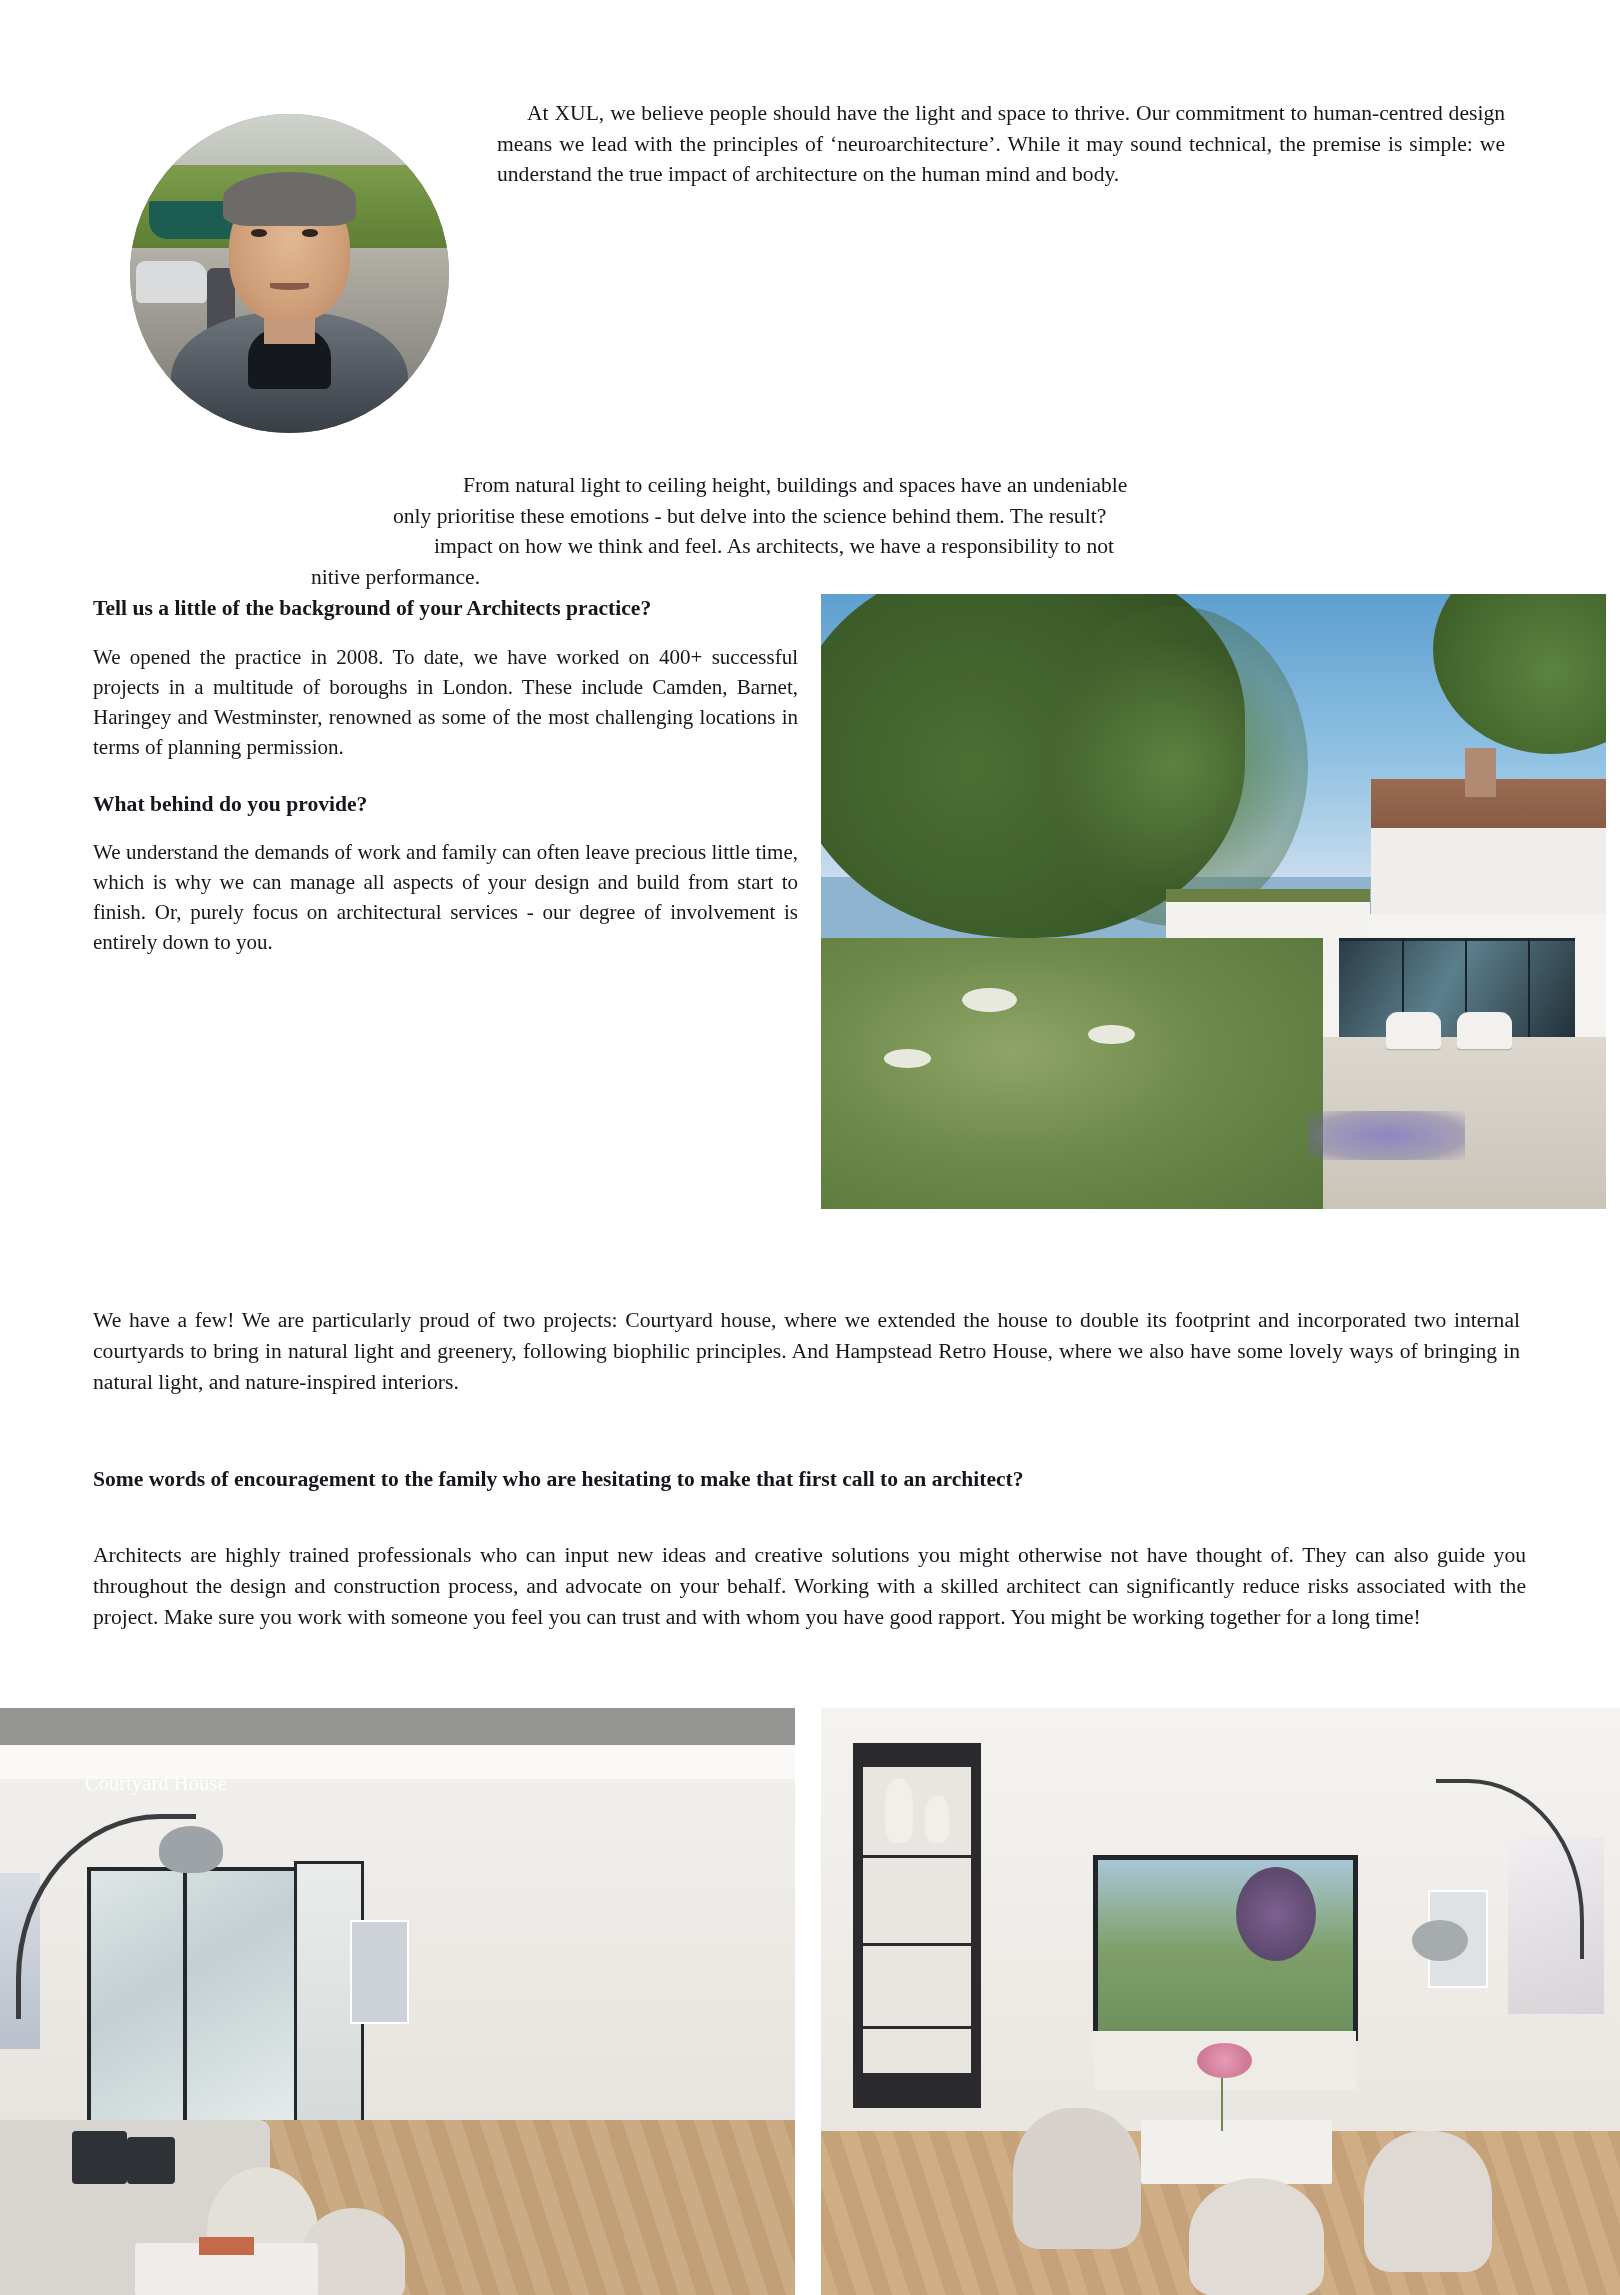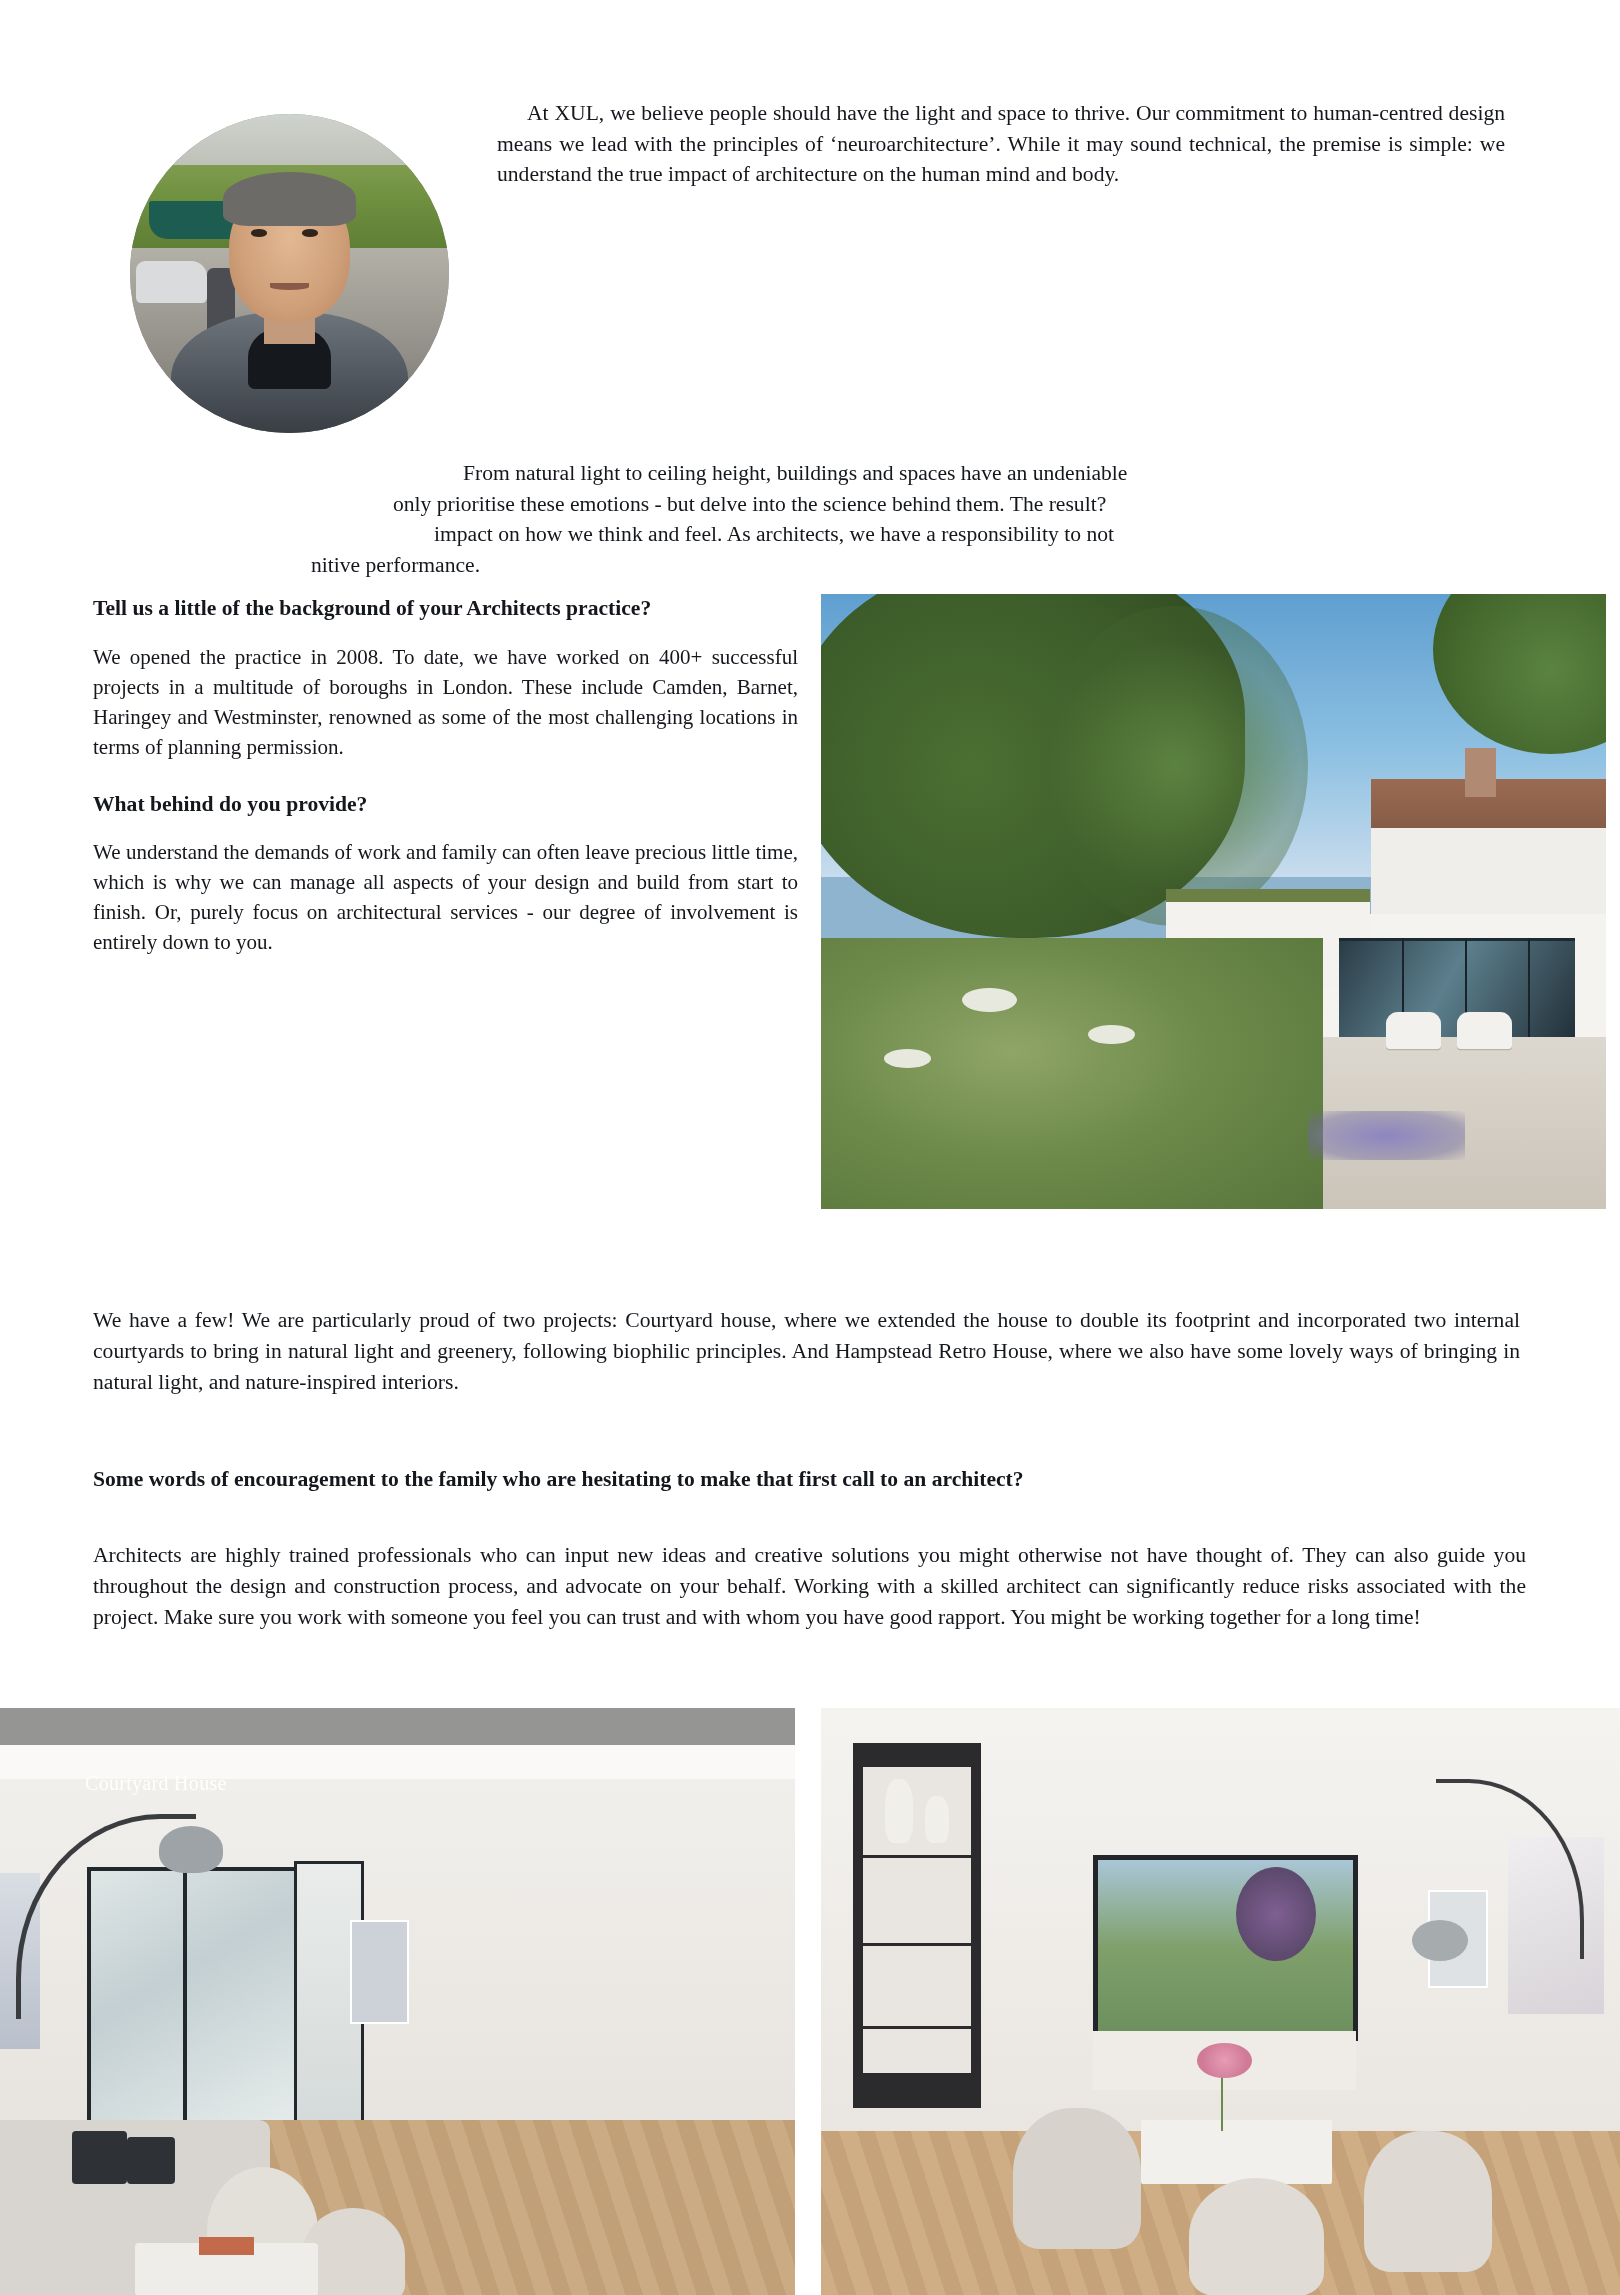--- a/index.html
+++ b/index.html
@@ -118,21 +118,21 @@
     font-size: 21.6px;
     line-height: 1.42;
     margin: 0 0 19.6px 0;
     text-align: justify;
     text-indent: 30px;
   }
 
   .wrap-p {
     position: absolute;
     left: 281px;
-    top: 360px;
+    top: 372px;
     width: 1224px;
     font-size: 21.6px;
     line-height: 1.42;
     text-align: justify;
     text-indent: 30px;
     
   }
   .wrap-p .l { display: block; }
   .wrap-p .l1 { margin-left: 152px; }
   .wrap-p .l2 { margin-left: 123px; }

